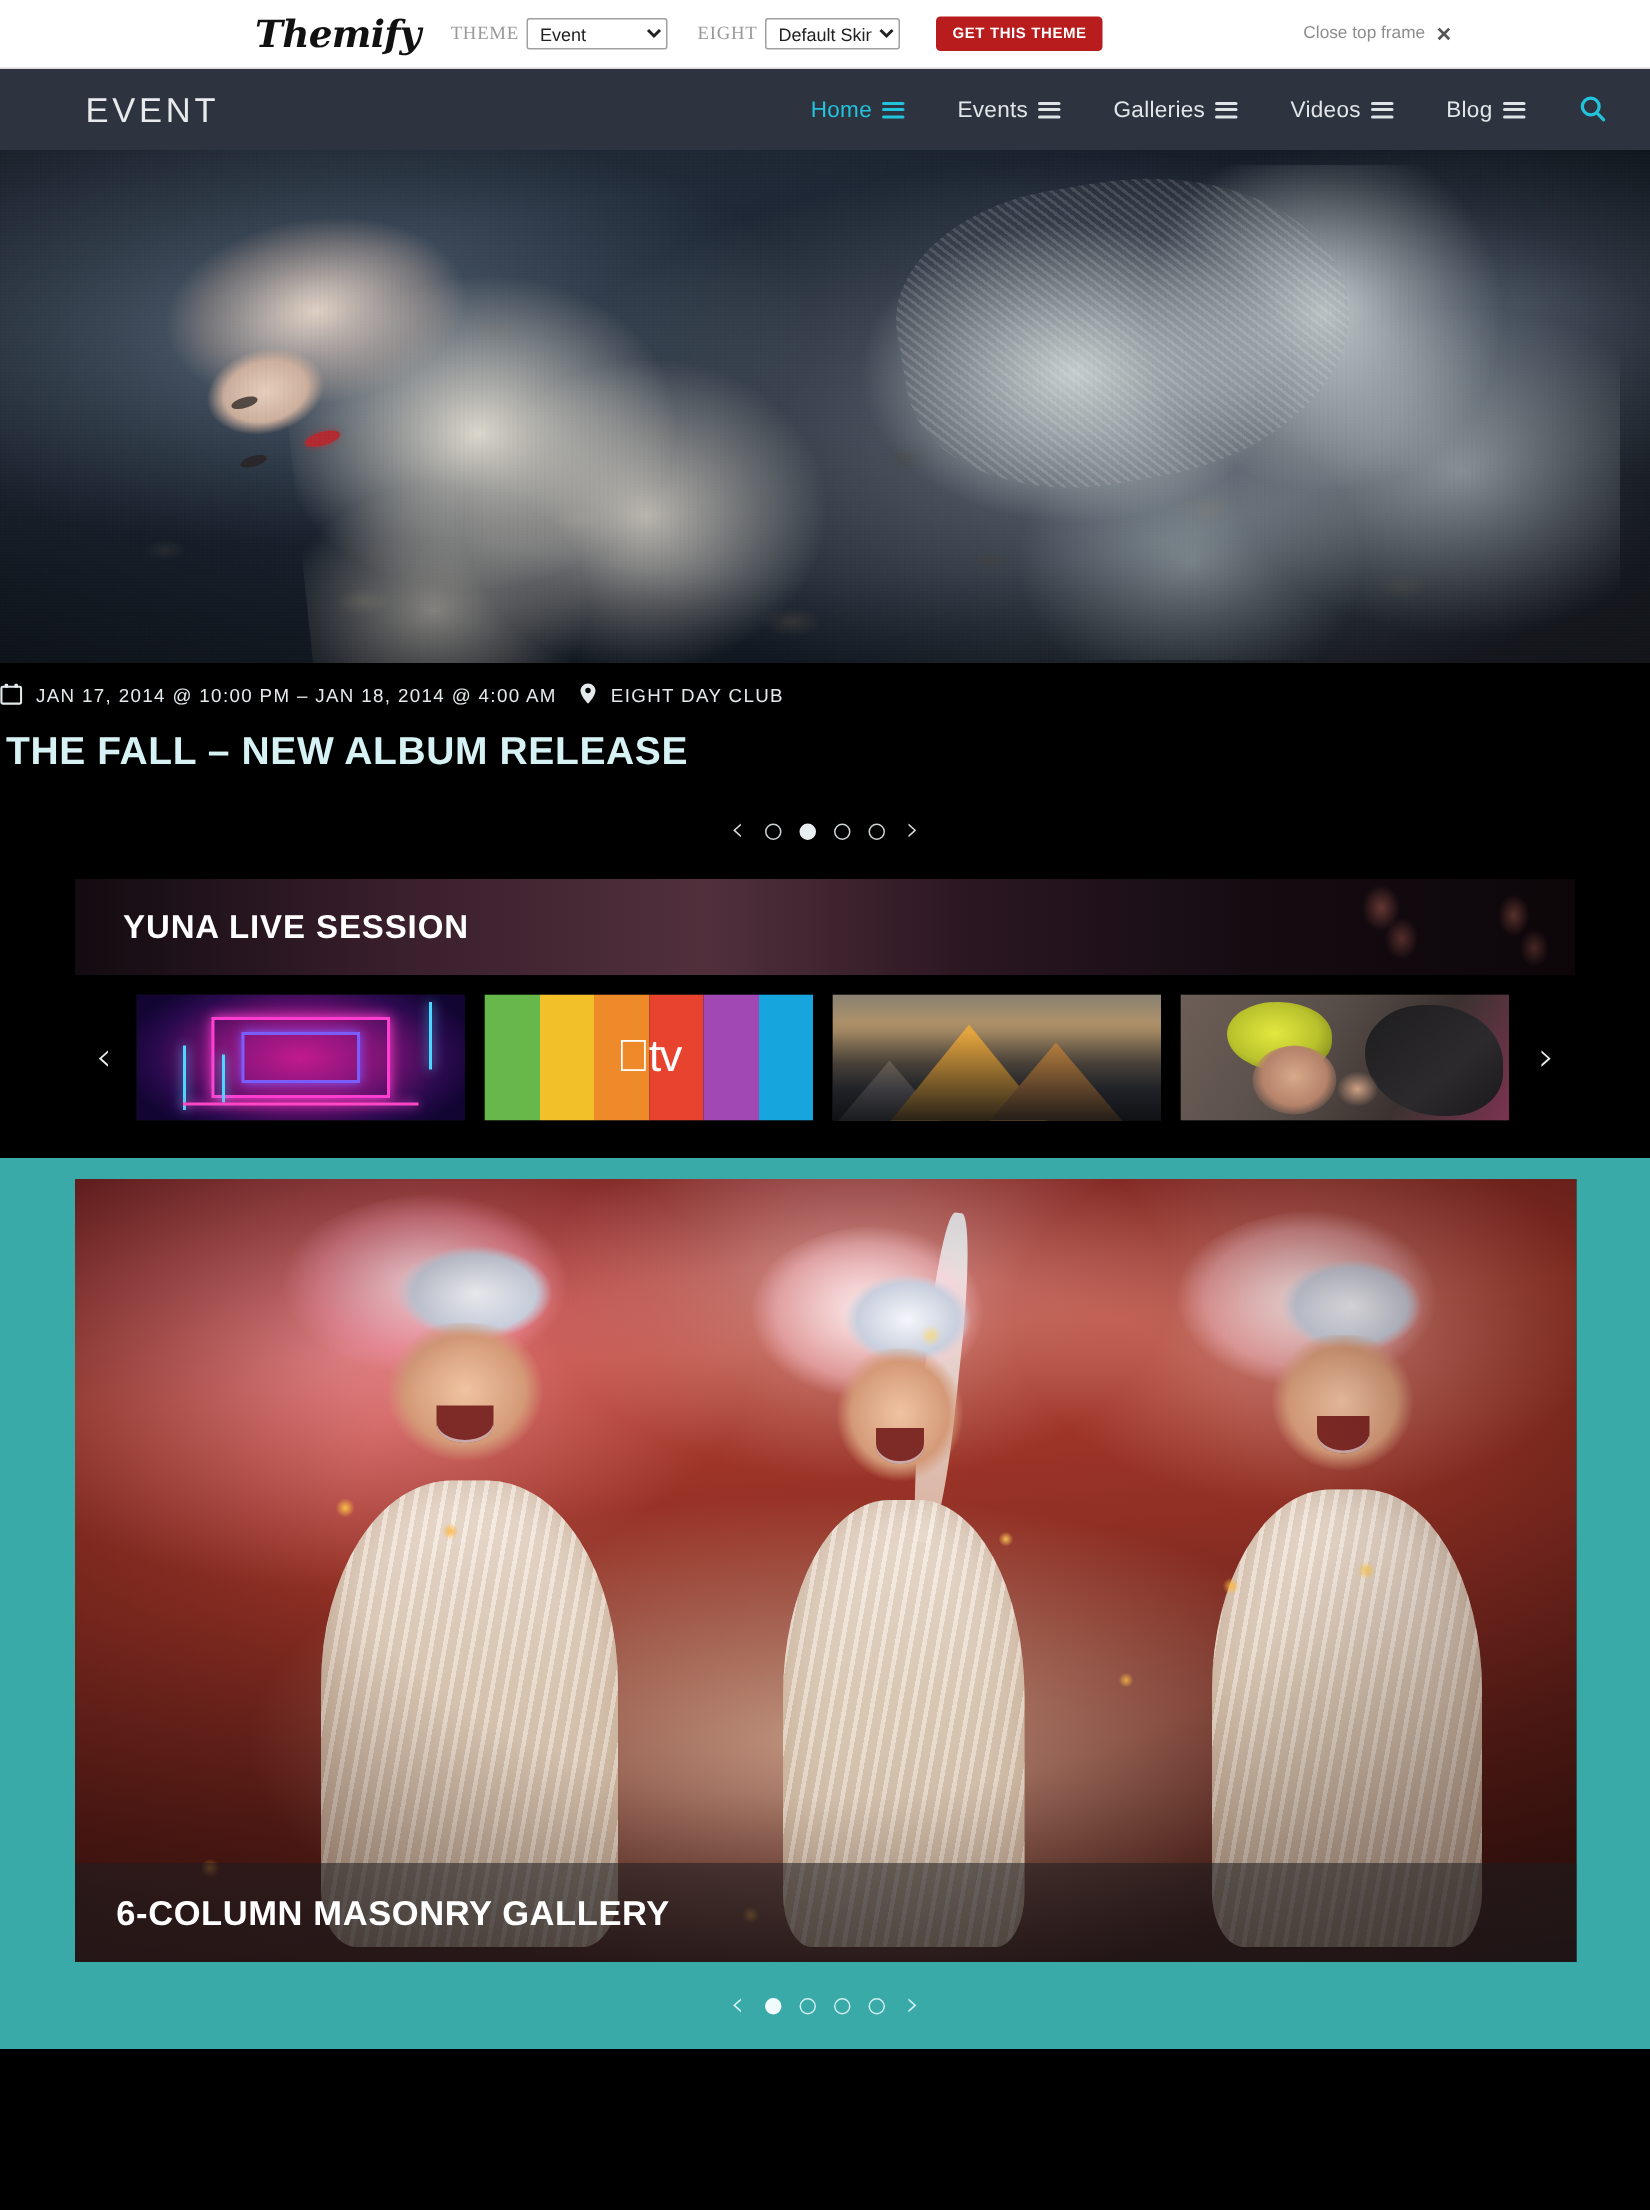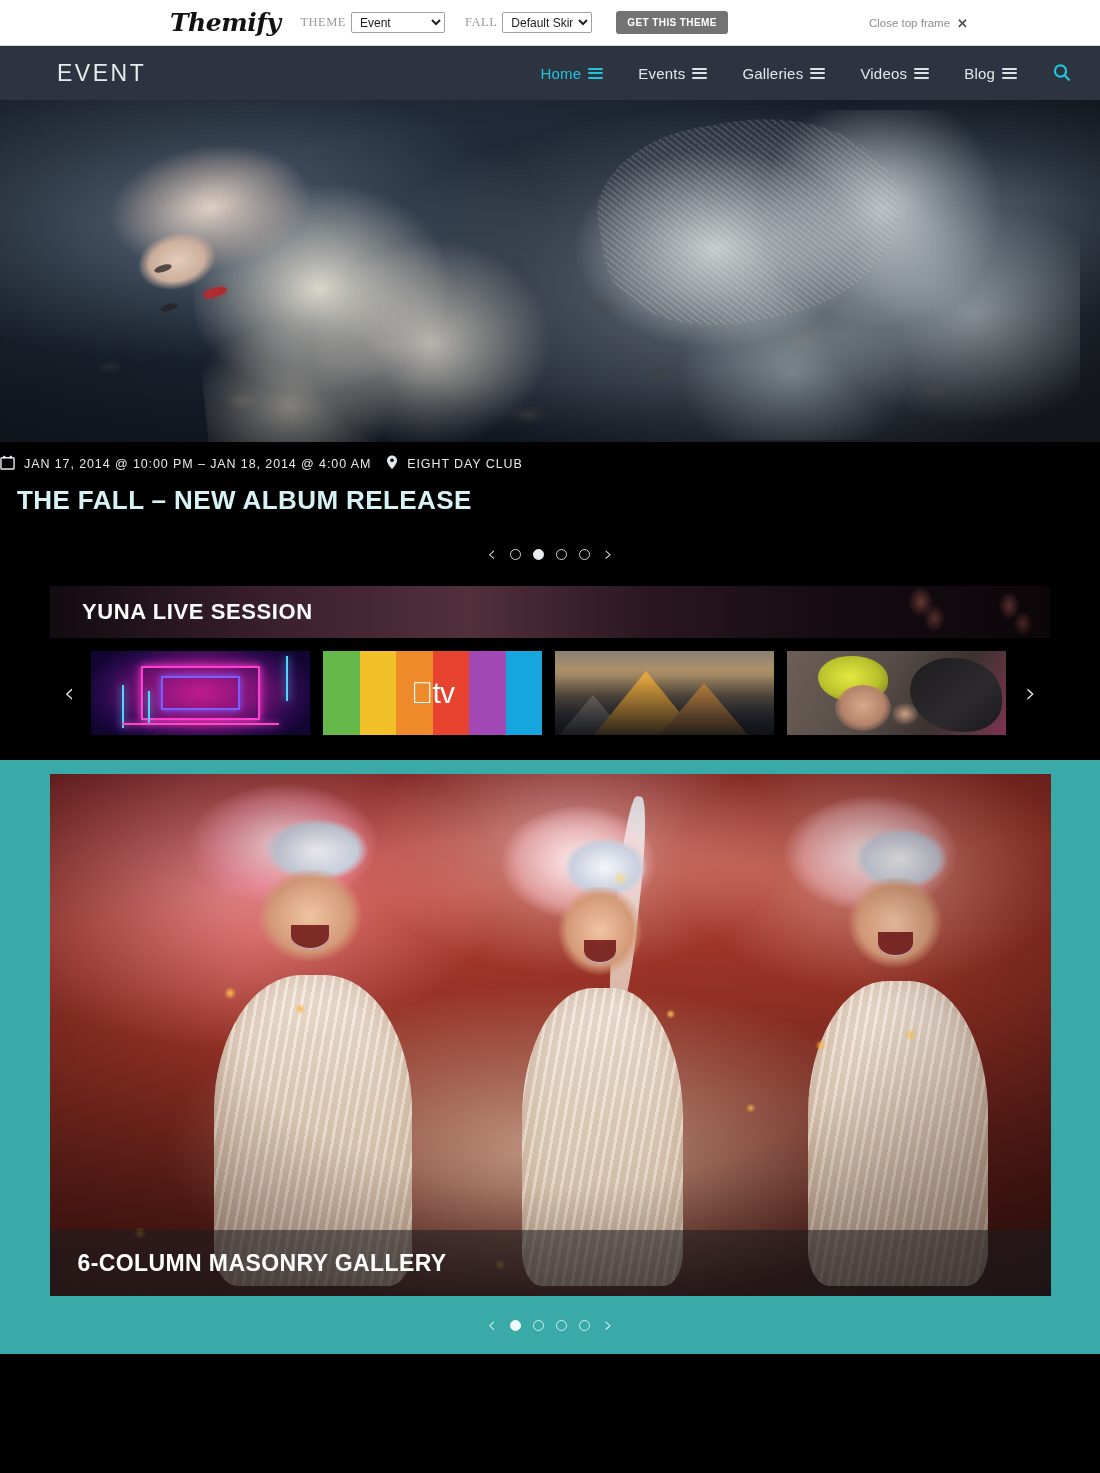--- a/index.html
+++ b/index.html
@@ -31,21 +31,21 @@
     font-family: "Liberation Sans", sans-serif;
     font-size: 12px; color: #222;
     height: 21px; padding: 0 2px 0 4px;
     border: 1px solid #a0a0a0; background: #fff;
     border-radius: 2px;
   }
   select.tf-select.theme { width: 94px; }
   select.tf-select.skin { width: 90px; }
   .tf-cta {
     margin-left: 24px;
-    background: #737373; color: #fff;
+    background: #b91c1c; color: #fff;
     font-size: 10px; font-weight: bold; letter-spacing: 0.4px;
     padding: 6px 11px 6px 11px; border: none; border-radius: 3px;
     cursor: pointer; text-transform: uppercase;
   }
   .tf-close {
     position: absolute; right: 132px; top: 50%; transform: translateY(-50%);
     display: flex; align-items: center; gap: 7px;
     font-size: 11.5px; color: #8d8d8d; cursor: pointer;
   }
   .tf-close .x { font-size: 13px; font-weight: bold; color: #555; }
@@ -168,21 +168,21 @@
   .meta {
     display: flex; align-items: center; gap: 9px;
     color: #e4e9ec; font-size: 12.5px; letter-spacing: 0.9px;
     padding-left: 0; margin-bottom: 12px;
   }
   .meta-txt { white-space: nowrap; text-align: right; }
   .cal-icon { display: inline-block; }
   .pin-icon { display: inline-block; margin-left: 6px; }
   .event-title {
     font-size: 26px; font-weight: bold; letter-spacing: 0.4px;
-    color: #d6f2f4; padding-left: 17px; margin-bottom: 6px;
+    color: #d6f2f4; padding-left: 4px; margin-bottom: 6px;
   }
 
   
   .dots-row {
     display: flex; align-items: center; justify-content: center;
     gap: 14px; height: 64px;
   }
   .dots { display: flex; align-items: center; gap: 12px; }
   .dot {
     width: 11px; height: 11px; border-radius: 50%;
@@ -190,21 +190,21 @@
   }
   .dot.on { background: #e9eef0; border-color: #e9eef0; }
   .arw {
     font-size: 22px; color: #d8dcde; line-height: 1;
     cursor: pointer; font-family: "DejaVu Sans", sans-serif; font-weight: 300;
   }
 
   
   .strip-wrap { width: 1100px; background: #000; padding-bottom: 22px; }
   .yuna {
-    margin: 0 auto; width: 1000px; height: 52px; position: relative;
+    margin: 0 auto; width: 1000px; height: 64px; position: relative;
     overflow: hidden;
     background:
       linear-gradient(90deg, #120b10 0%, #3a1f2c 22%, #51303c 42%, #2a1620 60%, #150c12 78%, #0c0609 100%);
     display: flex; align-items: center;
   }
   .yuna::after {
     content: ""; position: absolute; right: 0; top: 0; width: 340px; height: 100%;
     background:
       radial-gradient(ellipse 18px 22px at 62% 30%, rgba(168,92,80,.55), transparent 70%),
       radial-gradient(ellipse 16px 20px at 66% 62%, rgba(150,80,72,.5), transparent 70%),
@@ -420,21 +420,21 @@
   <div class="tf-logo">Themify</div>
 
   <div class="tf-group">
     <span class="tf-label">THEME</span>
     <select class="tf-select theme">
       <option>Event</option>
     </select>
   </div>
 
   <div class="tf-group">
-    <span class="tf-label">FALL</span>
+    <span class="tf-label">EIGHT</span>
     <select class="tf-select skin">
       <option>Default Skin</option>
     </select>
   </div>
 
   <button class="tf-cta">GET THIS THEME</button>
 
   <div class="tf-close">
     <span>Close top frame</span>
     <span class="x">✕</span>

